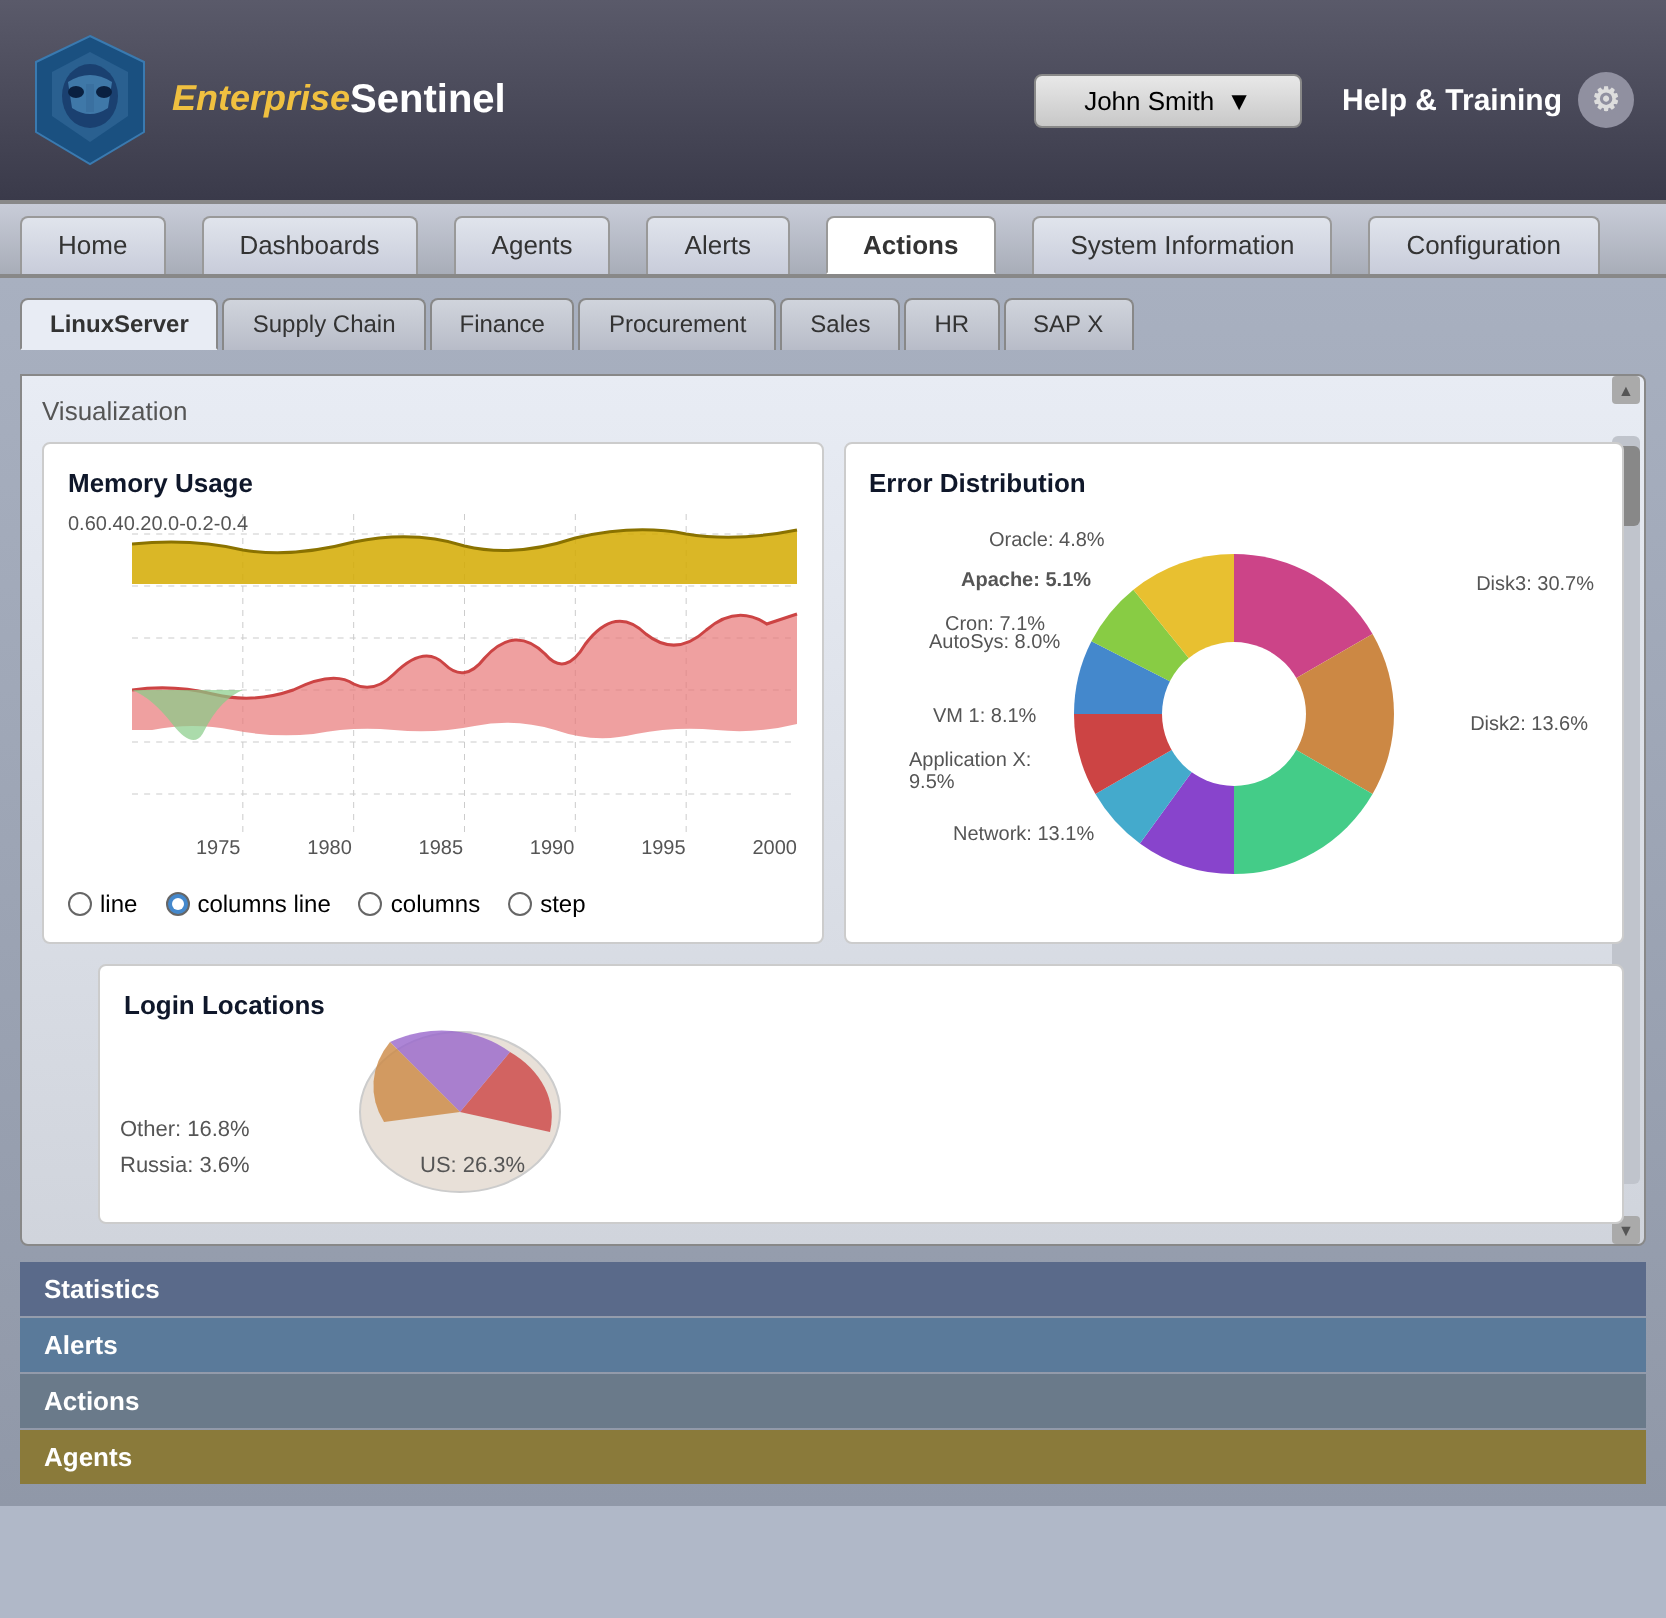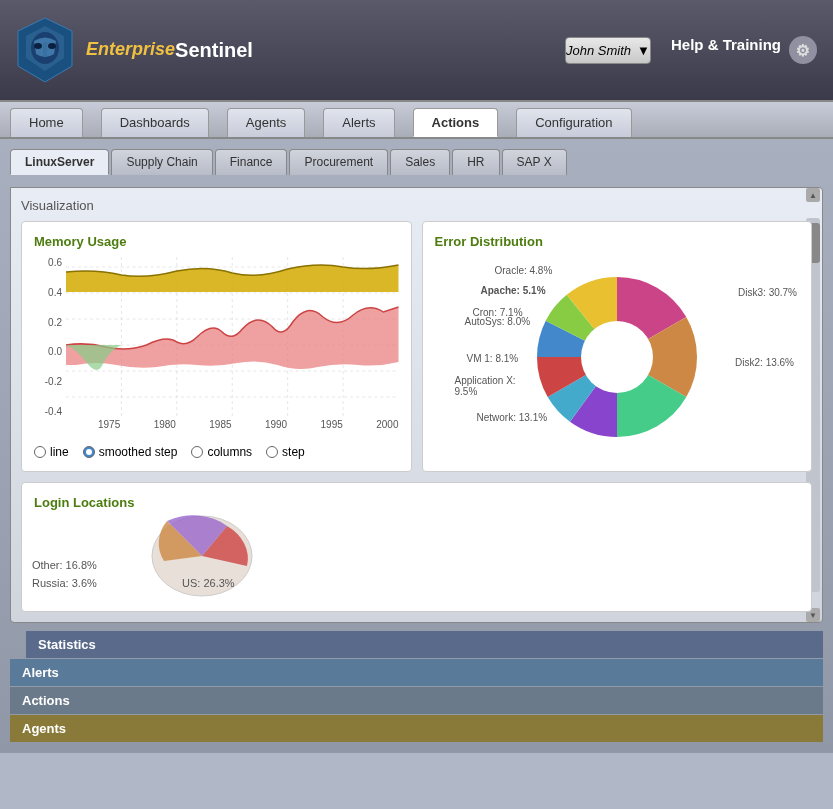--- a/index.html
+++ b/index.html
@@ -17,24 +17,24 @@
       position: relative;
     }
     .logo-shield svg { width: 58px; height: 68px; }
     .logo-text { display: flex; flex-direction: row; }
     .logo-enterprise { color: #f0c040; font-style: italic; font-size: 18px; font-weight: bold; }
     .logo-sentinel { color: #ffffff; font-size: 20px; font-weight: bold; }
     .header-right { display: flex; align-items: center; gap: 20px; }
     .user-btn {
       background: linear-gradient(to bottom, #e8e8e8, #c8c8c8);
       border: 1px solid #888; border-radius: 4px;
-      padding: 5px 0; font-size: 13px; cursor: pointer;
-      display: flex; align-items: center; gap: 6px; font-style: italic;
-    }
-    .help-training { color: #ffffff; font-size: 15px; font-weight: bold; cursor: pointer; display: flex; align-items: flex-start; gap: 8px; }
+      padding: 5px 24px; font-size: 13px; cursor: pointer;
+      display: flex; align-items: center; gap: 6px;
+    }
+    .help-training { color: #ffffff; font-size: 15px; font-weight: bold; cursor: pointer; display: flex; align-items: center; gap: 8px; }
     .gear-icon-circle {
       width: 28px; height: 28px; background: #9090a0; border-radius: 50%;
       display: flex; align-items: center; justify-content: center; color: #ddd; font-size: 16px;
     }
 
     
     .main-nav {
       background: linear-gradient(to bottom, #c8ccd8, #a8adb8);
       border-top: 2px solid #888; border-bottom: 2px solid #888;
       display: flex; align-items: stretch; padding: 6px 10px 0 10px; gap: 18px;
@@ -72,21 +72,21 @@
     .panel-title { font-size: 13px; color: #555; margin-bottom: 8px; }
 
     
     .panels-row { display: flex; gap: 10px; margin-bottom: 10px; }
 
     .inner-panel {
       background: #ffffff;
       border: 1px solid #ccc; border-radius: 4px;
       padding: 12px; flex: 1;
     }
-    .inner-panel-title { font-size: 13px; font-weight: bold; color: #4d7c0f; margin-bottom: 8px; }
+    .inner-panel-title { font-size: 13px; font-weight: bold; color: #0f172a; margin-bottom: 8px; }
 
     
     .scroll-track {
       position: absolute; right: 2px; top: 30px; bottom: 30px;
       width: 14px; background: #c0c4cc; border-radius: 3px;
     }
     .scroll-thumb {
       width: 14px; height: 40px; background: #888; border-radius: 3px;
       position: absolute; top: 5px;
     }
@@ -111,27 +111,27 @@
       background: #ffffff; border: 1px solid #ccc; border-radius: 4px;
       padding: 12px; min-height: 130px;
     }
 
     
     .status-bars { margin-top: 8px; }
     .status-bar {
       padding: 6px 12px; font-size: 13px; font-weight: bold; color: #fff; cursor: pointer;
       margin-bottom: 1px;
     }
-    .status-bar.statistics { background: #5a6a8a; margin-left: 16px; }
+    .status-bar.statistics { background: #5a6a8a; }
     .status-bar.alerts { background: #5a7a9a; }
     .status-bar.actions { background: #6a7a8a; }
     .status-bar.agents { background: #8a7a3a; }
 
     
-    .y-axis { position: absolute; left: 0; top: 0; bottom: 20px; display: flex; flex-direction: column; justify-content: space-between; font-size: 10px; color: #555; width: 30px; text-align: right; padding-right: 2px; }
+    .y-axis { position: absolute; left: 0; top: 0; bottom: 20px; display: flex; flex-direction: row; justify-content: space-between; font-size: 10px; color: #555; width: 30px; text-align: right; padding-right: 2px; }
 
     
     .x-axis { display: flex; justify-content: space-between; font-size: 10px; color: #555; padding-left: 32px; margin-top: 2px; }
 
     .login-panel { position: relative; }
   </style>
 </head>
 <body>
 
 <div class="header">
@@ -168,20 +168,21 @@
     </div>
   </div>
 </div>
 
 <div class="main-nav">
   <div class="nav-tab">Home</div>
   <div class="nav-tab">Dashboards</div>
   <div class="nav-tab">Agents</div>
   <div class="nav-tab">Alerts</div>
   <div class="nav-tab active">Actions</div>
+  <div class="nav-tab">System Information</div>
   <div class="nav-tab">Configuration</div>
 </div>
 
 <div class="content-area">
 
   <div class="sub-tabs">
     <div class="sub-tab active">LinuxServer</div>
     <div class="sub-tab">Supply Chain</div>
     <div class="sub-tab">Finance</div>
     <div class="sub-tab">Procurement</div>
@@ -248,21 +249,21 @@
           </div>
         </div>
 
         <div class="radio-group">
           <div class="radio-item">
             <div class="radio-circle"></div>
             <span>line</span>
           </div>
           <div class="radio-item">
             <div class="radio-circle checked"></div>
-            <span>smoothed step</span>
+            <span>columns line</span>
           </div>
           <div class="radio-item">
             <div class="radio-circle"></div>
             <span>columns</span>
           </div>
           <div class="radio-item">
             <div class="radio-circle"></div>
             <span>step</span>
           </div>
         </div>
@@ -303,21 +304,21 @@
             <span style="position:absolute; top:96px; left:32px;">VM 1: 8.1%</span>
             <span style="position:absolute; top:118px; left:20px;">Application X:<br>9.5%</span>
             <span style="position:absolute; top:155px; left:42px;">Network: 13.1%</span>
             <span style="position:absolute; top:100px; right:5px;">Disk2: 13.6%</span>
             <span style="position:absolute; top:30px; right:2px;">Disk3: 30.7%</span>
           </div>
         </div>
       </div>
     </div>
 
-    <div class="bottom-panel login-panel" style="position:relative; overflow:hidden; height:130px;">
+    <div class="bottom-panel login-panel" style="position:relative; overflow:hidden; height:130px;margin-left:28px;">
       <div class="inner-panel-title">Login Locations</div>
 
       <svg width="120" height="90" viewBox="0 0 120 90" style="position:absolute; bottom:10px; left:120px;">
         <ellipse cx="60" cy="45" rx="50" ry="40" fill="#e8e0d8" stroke="#ccc"></ellipse>
 
         <path d="M60,45 L85,15 A50,40,0,0,1,105,55 Z" fill="#cc4444" opacity="0.8"></path>
 
         <path d="M60,45 L25,10 A50,40,0,0,1,85,15 Z" fill="#9966cc" opacity="0.8"></path>
 
         <path d="M60,45 L22,50 A50,40,0,0,1,25,10 Z" fill="#cc8844" opacity="0.8"></path>

